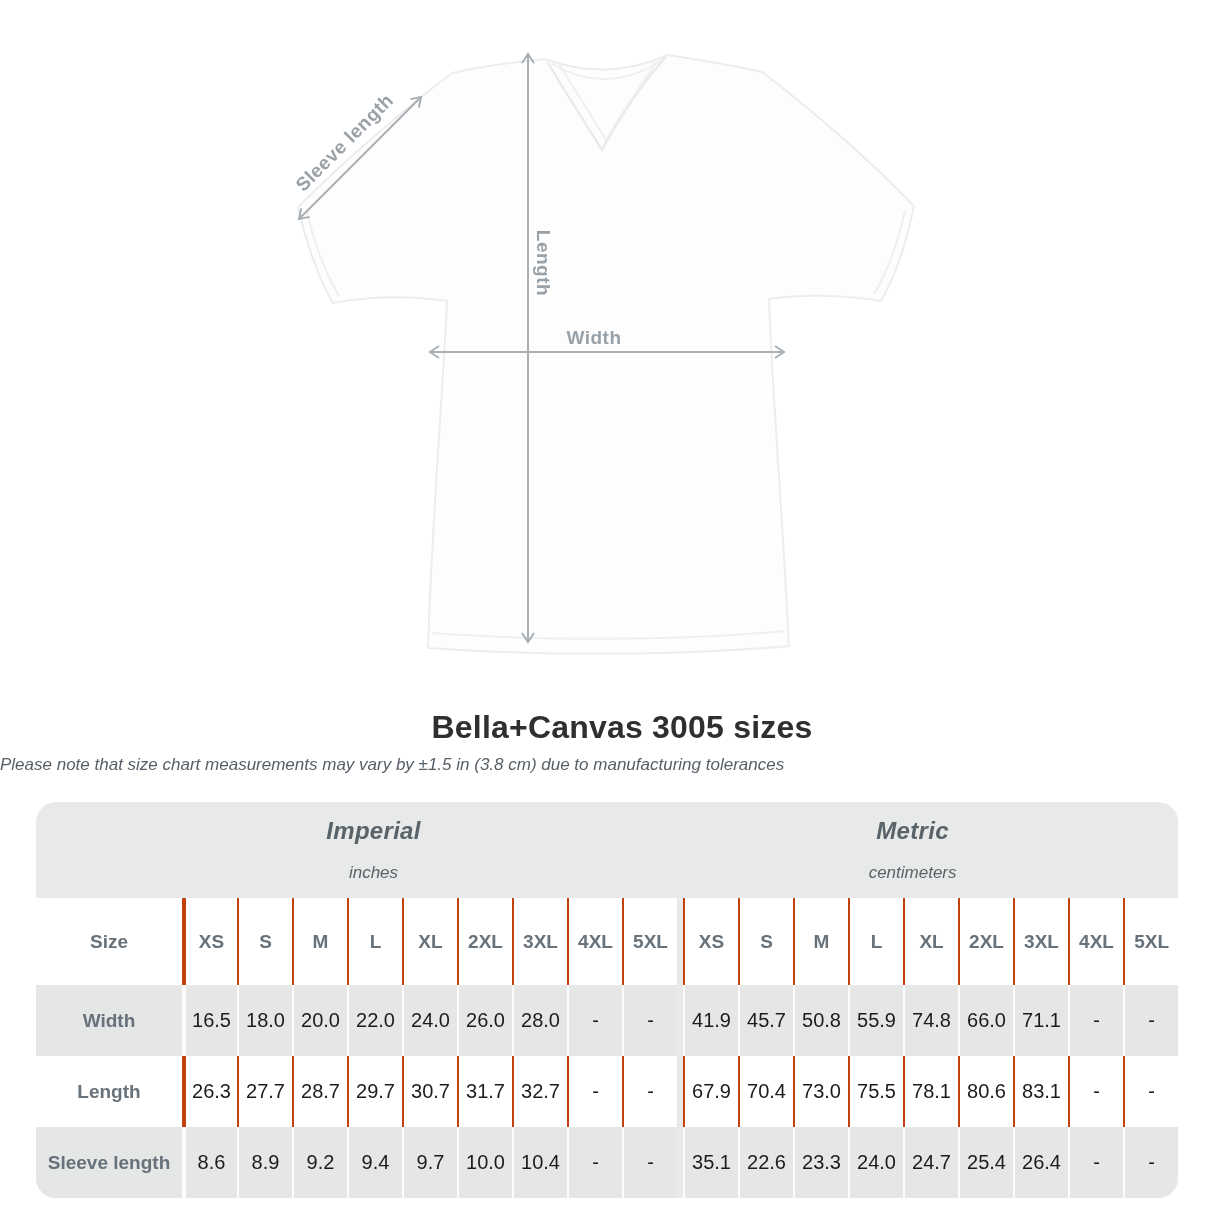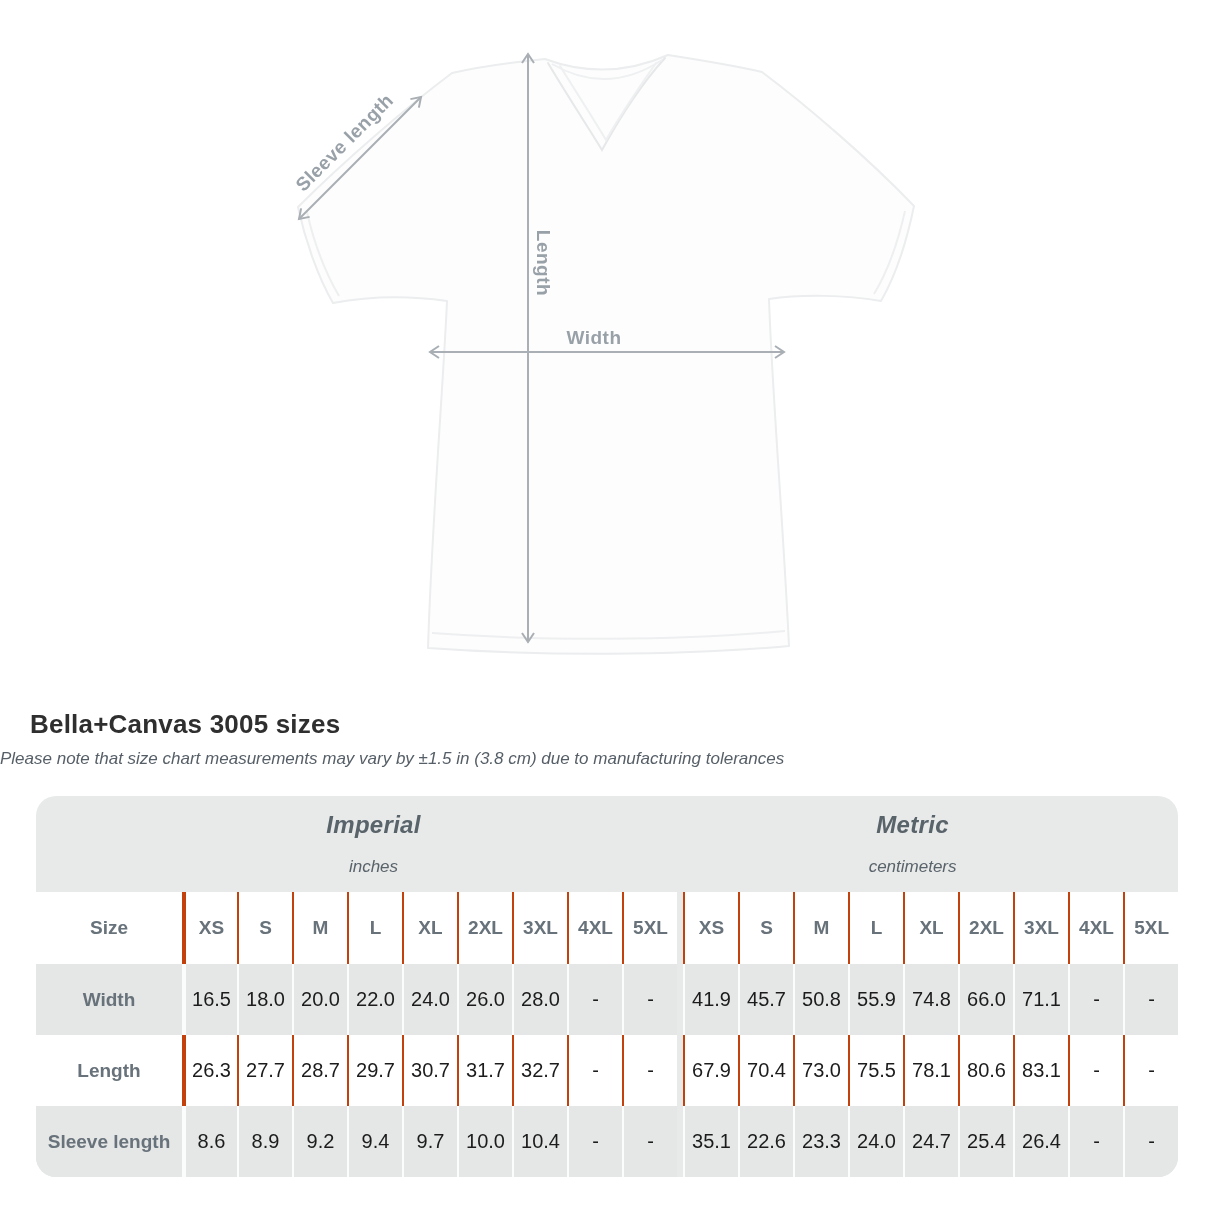--- a/index.html
+++ b/index.html
@@ -18,21 +18,22 @@
     fill: #99a1a8;
     font-family: "Liberation Sans", sans-serif;
     font-weight: bold;
     font-size: 19px;
     letter-spacing: 0.5px;
   }
 
   
   .title {
     margin: 14px 0 0 0;
-    font-size: 26px;
+    text-align: center;
+    font-size: 32px;
     font-weight: bold;
     color: #2f2f2f;
     letter-spacing: 0.2px;
     padding-left: 30px;
   }
   .note {
     margin: 9px 0 0 0;
     text-align: left;
     font-style: italic;
     font-size: 17px;
@@ -57,21 +58,21 @@
     text-align: center;
     vertical-align: middle;
     padding: 0;
     box-sizing: border-box;
   }
   col.lblcol { width: 146px; }
   col.dcol   { width: 55px; }
   col.divcol { width: 6px; }
 
   tr.sec-row   { height: 96px; }
-  tr.size-row  { height: 72px; }
+  tr.size-row  { height: 87px; }
   tr.data-row  { height: 71px; }
 
   .sec-cell { background: transparent; }
   .sec-cell.imp { padding-left: 34px; }
   .sec-cell.met { padding-right: 36px; }
   .sec-name {
     font-weight: bold; font-style: italic;
     font-size: 24px; color: #59636a; letter-spacing: 0.3px;
   }
   .sec-unit {

